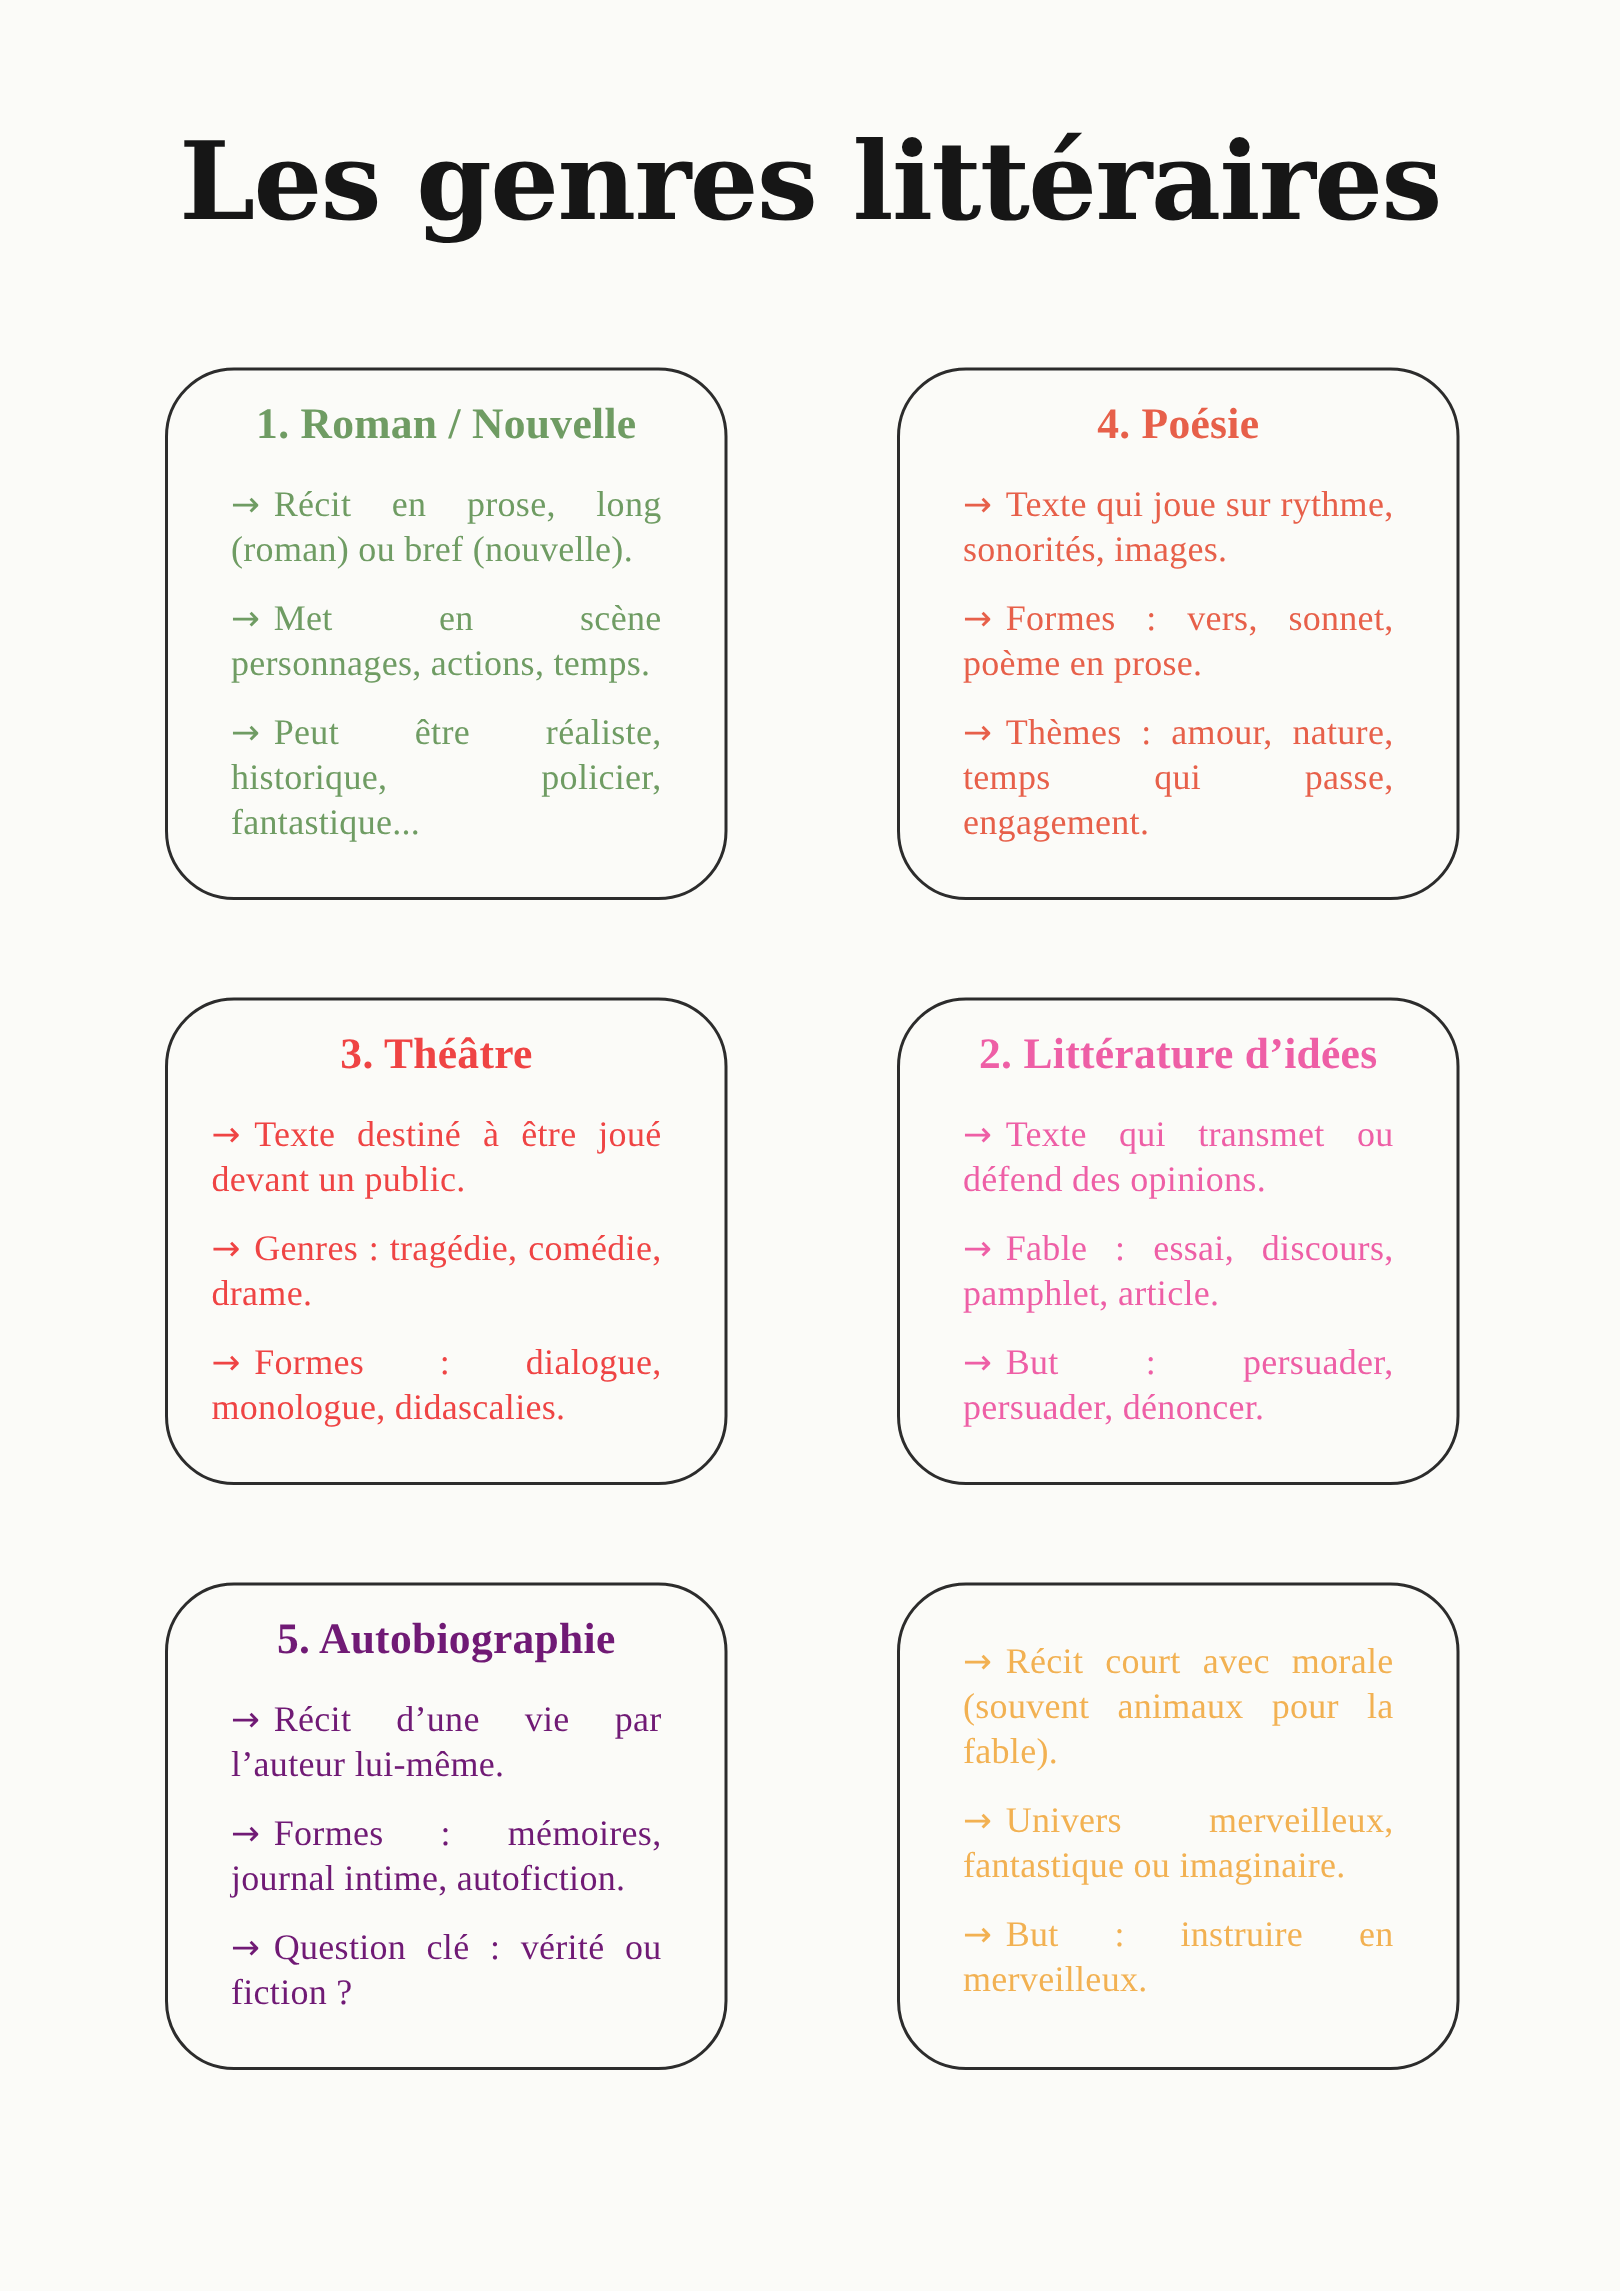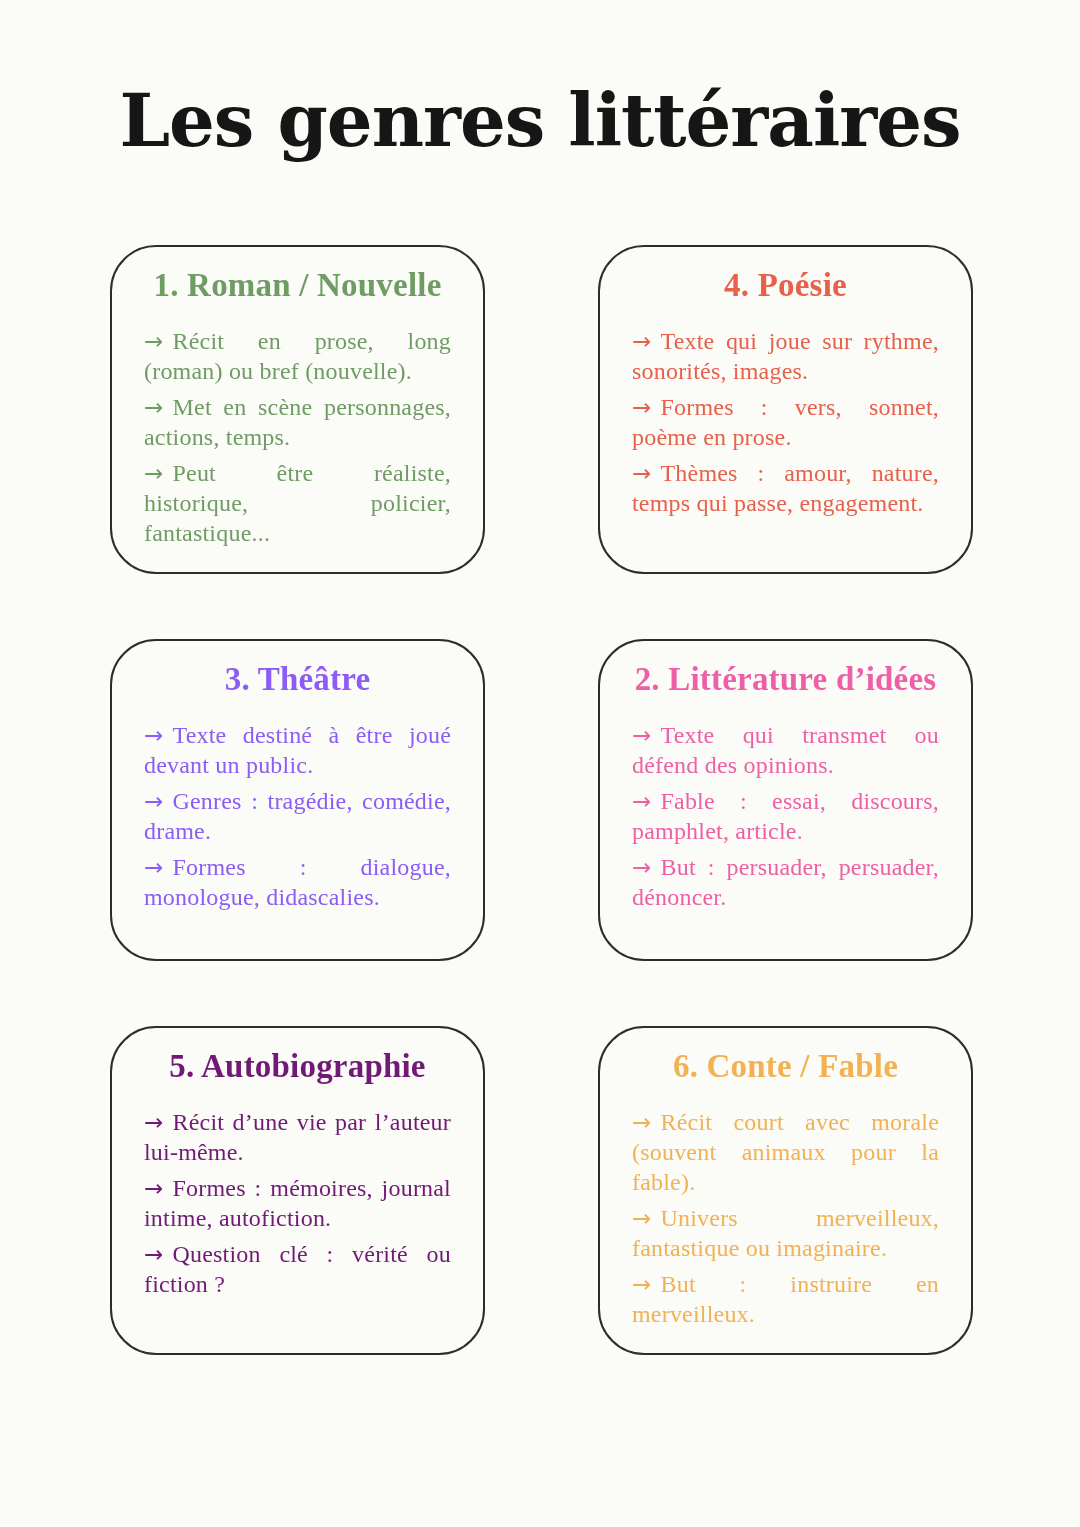--- a/index.html
+++ b/index.html
@@ -43,26 +43,26 @@
     box-sizing: border-box;
     min-height: 322px;
     border: 2px solid #2c2c2c;
     border-radius: 46px;
     padding: 20px 26px 18px 26px;
     background: transparent;
   }
   .card-title {
     margin: 0 0 22px 0;
     text-align: center;
-    font-size: 33px;
+    font-size: 29px;
     font-weight: 600;
     letter-spacing: 0.2px;
   }
   .point {
-    margin: 6px;
+    margin: 16px;
     font-size: 24px;
     line-height: 30px;
     text-align: justify;
     letter-spacing: 0.2px;
   }
   .arrow {
     display: inline-block;
     margin-right: 9px;
     font-family: "DejaVu Sans", sans-serif;
     font-size: 23px;
@@ -84,21 +84,21 @@
       <p class="point"><span class="arrow">→</span><span>Peut être réaliste, historique, policier, fantastique...</span></p>
     </section>
 
     <section class="card" style="color: rgb(231, 96, 74); border-color: rgb(44, 44, 44);">
       <h2 class="card-title">4. Poésie</h2>
       <p class="point"><span class="arrow">→</span><span>Texte qui joue sur rythme, sonorités, images.</span></p>
       <p class="point"><span class="arrow">→</span><span>Formes : vers, sonnet, poème en prose.</span></p>
       <p class="point"><span class="arrow">→</span><span>Thèmes : amour, nature, temps qui passe, engagement.</span></p>
     </section>
 
-    <section class="card" style="color: #8b5cf6; border-color: rgb(44, 44, 44);">
+    <section class="card" style="color: #ef4444; border-color: rgb(44, 44, 44); padding-left: 13px;">
       <h2 class="card-title">3. Théâtre</h2>
       <p class="point"><span class="arrow">→</span><span>Texte destiné à être joué devant un public.</span></p>
       <p class="point"><span class="arrow">→</span><span>Genres : tragédie, comédie, drame.</span></p>
       <p class="point"><span class="arrow">→</span><span>Formes : dialogue, monologue, didascalies.</span></p>
     </section>
 
     <section class="card" style="color: rgb(238, 95, 166); border-color: rgb(44, 44, 44);">
       <h2 class="card-title">2. Littérature d’idées</h2>
       <p class="point"><span class="arrow">→</span><span>Texte qui transmet ou défend des opinions.</span></p>
       <p class="point"><span class="arrow">→</span><span>Fable : essai, discours, pamphlet, article.</span></p>
@@ -106,20 +106,19 @@
     </section>
 
     <section class="card" style="color: #701a75; border-color: rgb(44, 44, 44);">
       <h2 class="card-title">5. Autobiographie</h2>
       <p class="point"><span class="arrow">→</span><span>Récit d’une vie par l’auteur lui-même.</span></p>
       <p class="point"><span class="arrow">→</span><span>Formes : mémoires, journal intime, autofiction.</span></p>
       <p class="point"><span class="arrow">→</span><span>Question clé : vérité ou fiction ?</span></p>
     </section>
 
     <section class="card" style="color: rgb(242, 177, 82); border-color: rgb(44, 44, 44);">
-      <h2 class="card-title">6. Conte / Fable</h2>
       <p class="point"><span class="arrow">→</span><span>Récit court avec morale (souvent animaux pour la fable).</span></p>
       <p class="point"><span class="arrow">→</span><span>Univers merveilleux, fantastique ou imaginaire.</span></p>
       <p class="point"><span class="arrow">→</span><span>But : instruire en merveilleux.</span></p>
     </section>
 
   </div>
 </div>
 
 </body></html>

